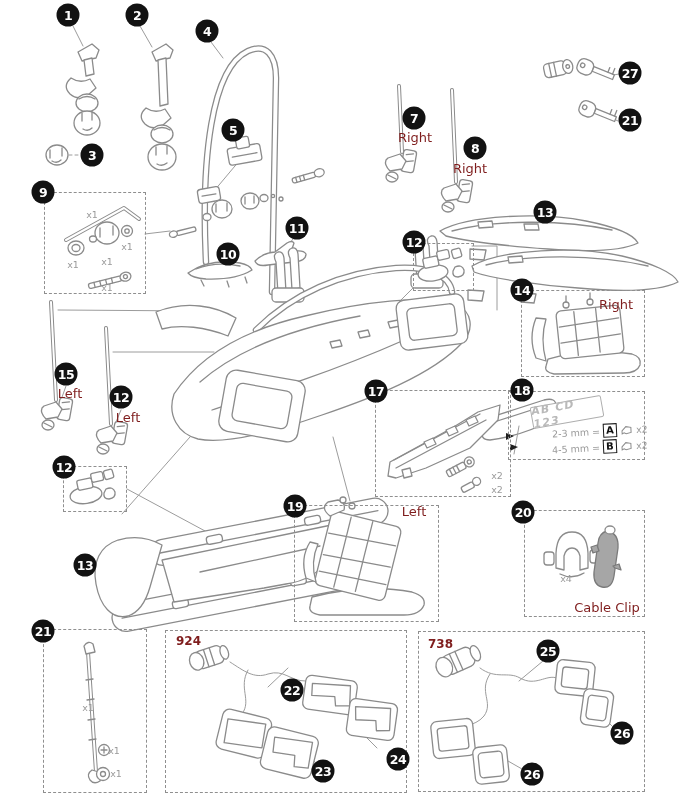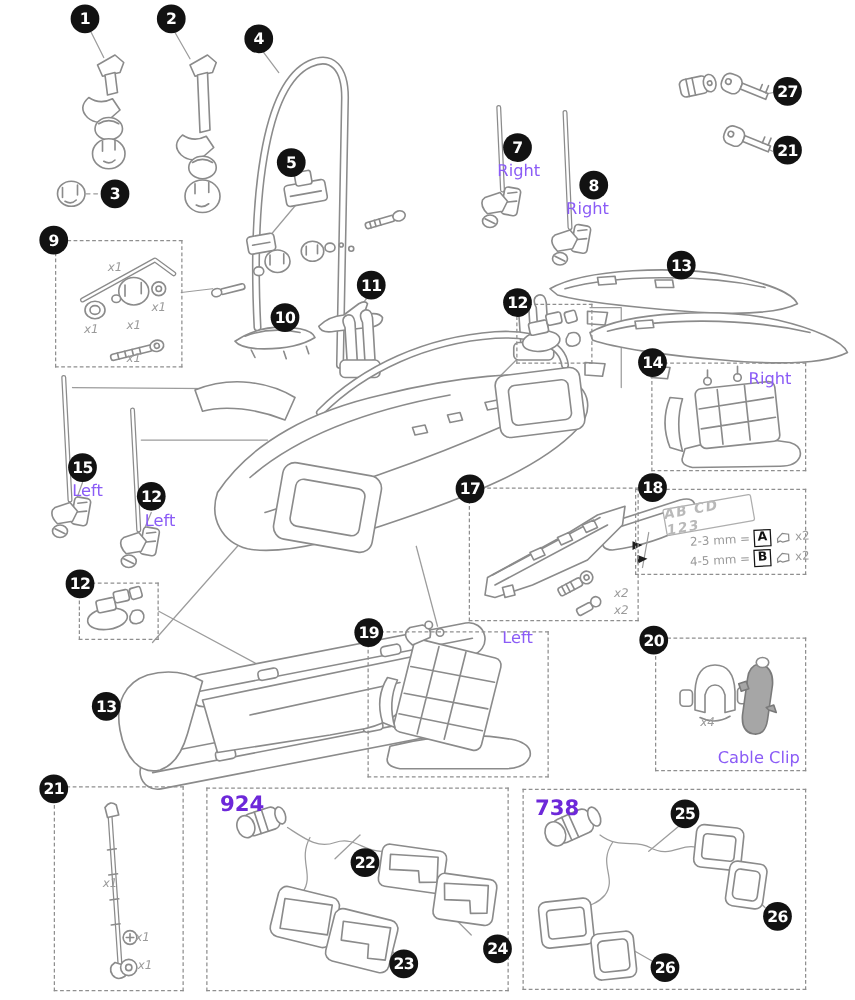--- a/index.html
+++ b/index.html
@@ -14,24 +14,24 @@
   .art .dash{stroke-dasharray:3 3;}
   .art .tube{stroke-width:6.5;}
   .art .tubein{stroke:#ffffff;stroke-width:4;}
   .art .rod{stroke-width:4;}
   .art .rodin{stroke:#ffffff;stroke-width:2;}
   .art .blk{fill:#1e1e1e;stroke:none;}
   .kitbox{position:absolute;border:1.5px dashed #8f8f8f;z-index:2;pointer-events:none;}
   .balloon{position:absolute;width:23px;height:23px;border-radius:50%;background:#121212;color:#fff;
            display:flex;align-items:center;justify-content:center;font-size:12.5px;font-weight:bold;
            transform:translate(-50%,-50%);z-index:4;letter-spacing:-0.5px;}
-  .lbl{position:absolute;color:#8b5cf6;font-size:13px;white-space:nowrap;
+  .lbl{position:absolute;color:#7f1d1d;font-size:13px;white-space:nowrap;
        transform:translate(-50%,-50%);z-index:3;}
-  .code{position:absolute;color:#6d28d9;font-size:17px;font-weight:bold;z-index:3;}
-  .qty{position:absolute;color:#9a9a9a;font-size:9.5px;transform:translate(-50%,-50%);z-index:3;font-style:italic;}
+  .code{position:absolute;color:#7f1d1d;font-size:12px;font-weight:bold;z-index:3;}
+  .qty{position:absolute;color:#9a9a9a;font-size:9.5px;transform:translate(-50%,-50%);z-index:3;}
   .plate{position:absolute;left:531px;top:401px;width:70px;height:20px;border:1.4px solid #aeaeae;
          border-radius:2px;transform:rotate(-10deg);display:flex;align-items:center;justify-content:center;
          color:#b9b9b9;font-weight:bold;font-style:italic;font-size:11px;letter-spacing:1.2px;
          background:#fff;z-index:3;}
   .abrow{position:absolute;display:flex;align-items:center;gap:3px;transform:rotate(-3deg);z-index:3;}
   .abrow .measure{color:#9a9a9a;font-size:9.5px;white-space:nowrap;}
   .abrow .letterbox{display:inline-block;width:12px;height:12px;line-height:12px;text-align:center;
          border:1.6px solid #161616;color:#111;background:#fff;font-size:10px;font-weight:bold;}
   .abrow .q2{color:#9a9a9a;font-size:9.5px;}
 </style>

